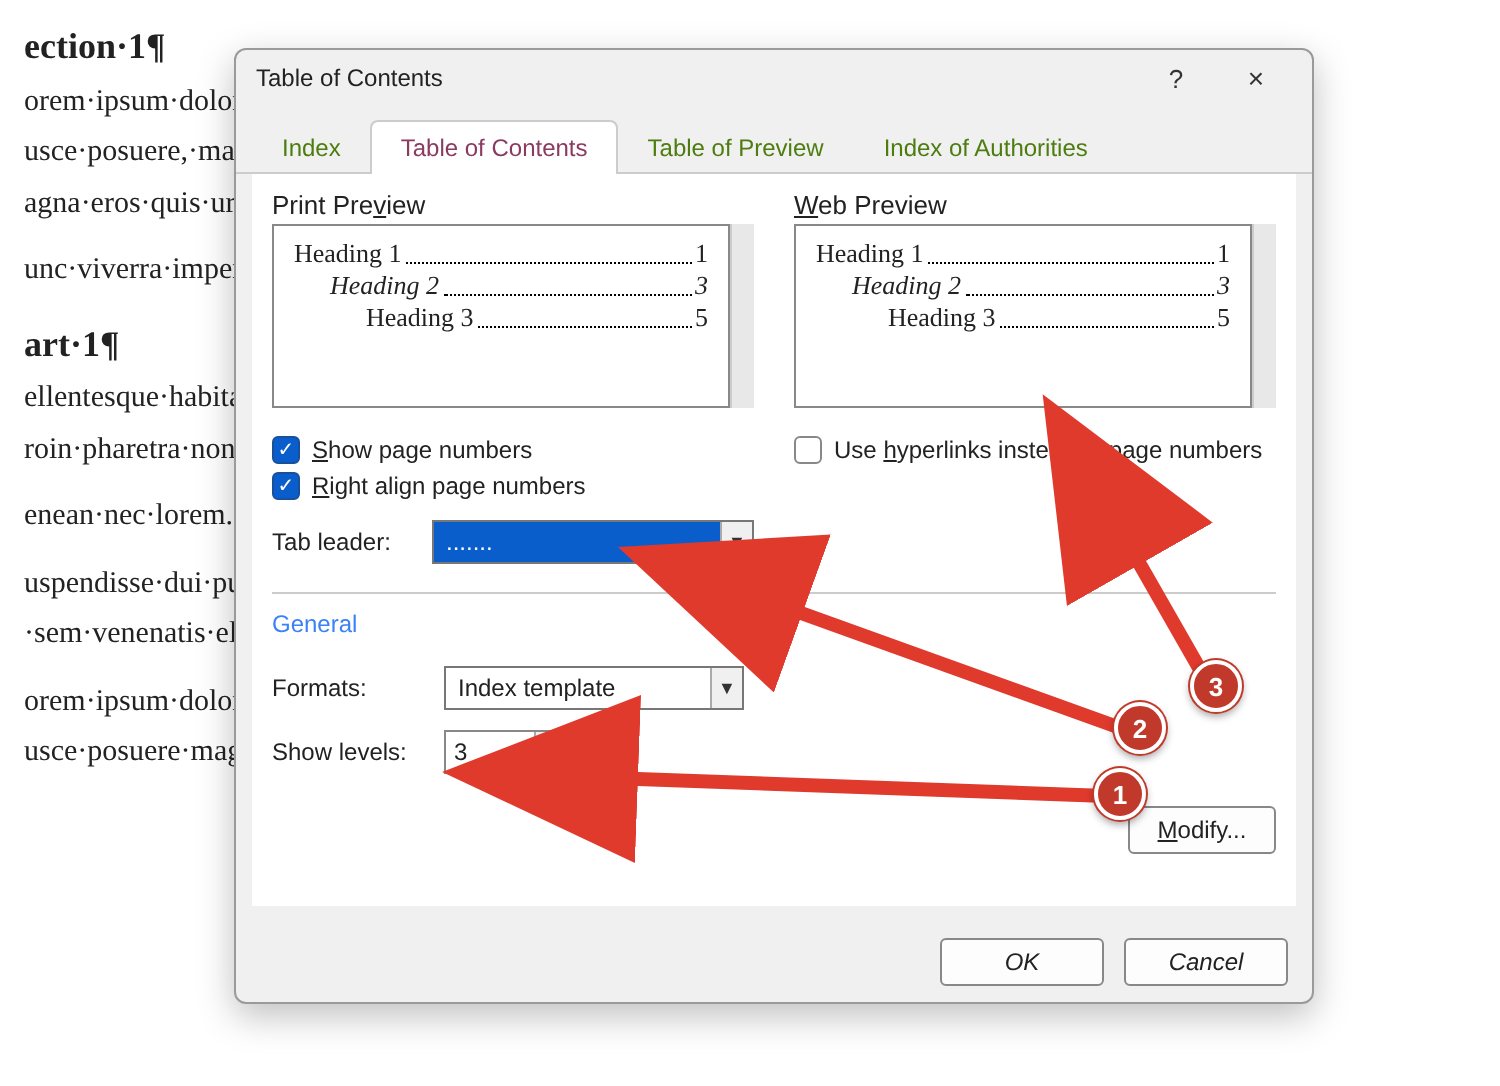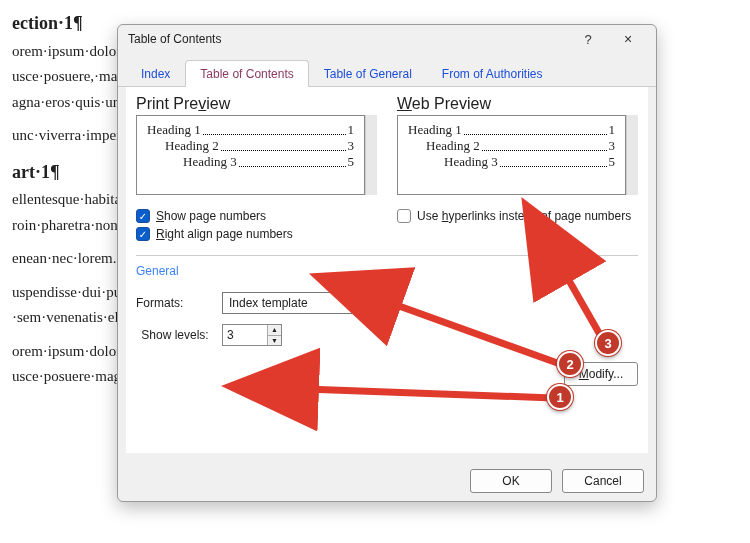--- a/index.html
+++ b/index.html
@@ -8,34 +8,34 @@
   .page-bg .heading { font-weight: bold; font-size: 18px; margin-top: 8px; }
   .page-bg p { white-space: nowrap; }
 
   .dialog { position: absolute; left: 117px; top: 24px; width: 540px; height: 478px; background: #f0f0f0; border: 1px solid #9a9a9a; border-radius: 6px; box-shadow: 0 6px 18px rgba(0,0,0,.25); display: flex; flex-direction: column; font-family: "Segoe UI", Tahoma, sans-serif; font-size: 12px; color: #222; }
   .titlebar { height: 28px; display: flex; align-items: center; padding: 0 8px 0 10px; }
   .titlebar .title { flex: 1; }
   .titlebar .tbtn { width: 40px; height: 22px; display: flex; align-items: center; justify-content: center; font-size: 13px; color: #333; }
   .titlebar .tbtn.close { font-size: 14px; }
 
   .tabs { display: flex; padding: 0 8px; margin-top: 6px; border-bottom: 1px solid #ccc; }
-  .tab { padding: 6px 14px; color: #1d4ed8; background: transparent; border: 1px solid transparent; border-bottom: none; position: relative; top: 1px; }
+  .tab { padding: 6px 14px; color: #4d7c0f; background: transparent; border: 1px solid transparent; border-bottom: none; position: relative; top: 1px; }
   .tab.active { color: #8b3a62; background: #fff; border-color: #ccc; border-radius: 4px 4px 0 0; }
 
   .body { flex: 1; background: #fff; margin: 0 8px 8px 8px; padding: 8px 10px 0 10px; display: flex; flex-direction: column; }
   .previews { display: flex; gap: 20px; }
   .col { flex: 1; display: flex; flex-direction: column; }
-  .legend { font-size: 16px; margin-bottom: 2px; }
+  .legend { font-size: 13px; margin-bottom: 2px; }
   .legend .ul { text-decoration: underline; }
-  .preview-box { border: 1px solid #888; background: #fff; height: 80px; padding: 6px 10px; font-family: "Times New Roman", serif; font-size: 13px; }
+  .preview-box { border: 1px solid #888; background: #fff; height: 92px; padding: 6px 10px; font-family: "Times New Roman", serif; font-size: 13px; }
   .preview-row { display: flex; }
   .preview-row .lbl { white-space: nowrap; }
   .preview-row .dots { flex: 1; border-bottom: 1px dotted #000; margin: 0 2px 3px 2px; }
   .preview-row .pg { white-space: nowrap; }
-  .indent1 { padding-left: 18px; }
+  .indent1 { padding-left: 18px; font-style: italic; }
   .indent2 { padding-left: 36px; }
   .scroll-rail { width: 12px; background: #e8e8e8; border-left: 1px solid #ccc; position: relative; }
 
   .opts { margin-top: 10px; }
   .check { display: flex; align-items: center; gap: 6px; margin-top: 4px; }
   .cb { width: 14px; height: 14px; border: 1px solid #1a4f9c; border-radius: 3px; display: flex; align-items: center; justify-content: center; font-size: 10px; color: #fff; }
   .cb.checked { background: #0a5ecb; }
   .cb.unchecked { background: #fff; border-color: #888; }
   .check .ul { text-decoration: underline; }
 
@@ -53,21 +53,21 @@
   .num-field { width: 60px; height: 22px; border: 1px solid #888; display: flex; background:#fff; }
   .num-field .val { flex:1; padding: 0 4px; display:flex; align-items:center; }
   .num-field .spin { width: 14px; display:flex; flex-direction:column; border-left:1px solid #aaa; }
   .num-field .spin div { flex:1; display:flex; align-items:center; justify-content:center; font-size:7px; background:#f0f0f0; }
   .num-field .spin div:first-child { border-bottom:1px solid #aaa; }
 
   .btnrow { display:flex; justify-content:flex-end; gap:8px; margin-top: 16px; }
   .btn { min-width: 74px; height: 24px; border: 1px solid #888; background: #fdfdfd; border-radius: 3px; display:flex; align-items:center; justify-content:center; padding: 0 10px; }
   .btn .ul { text-decoration: underline; }
   .footer { display:flex; justify-content:flex-end; gap:10px; padding: 8px 12px; }
-  .footer .btn { min-width: 82px; }
+  .footer .btn { min-width: 82px; font-style: italic; }
 
   
   .svg-overlay { position:absolute; left:0; top:0; width:750px; height:543px; pointer-events:none; }
   .badge { position:absolute; width:26px; height:26px; border-radius:50%; background:#c0392b; border:2px solid #fff; box-shadow:0 0 0 1px #c0392b, 0 2px 4px rgba(0,0,0,.4); color:#fff; display:flex; align-items:center; justify-content:center; font-weight:bold; font-size:13px; pointer-events:none; }
 </style>
 </head>
 <body>
 
 <div class="page-bg">
   <p class="heading">ection·1¶</p>
@@ -92,22 +92,22 @@
         <span>?</span>
       </div>
     <div class="tbtn close">
         <span>×</span>
       </div>
   </div>
 
   <div class="tabs">
     <div class="tab"><span>Index</span></div>
     <div class="tab active"><span>Table of Contents</span></div>
-    <div class="tab"><span>Table of General</span></div>
-    <div class="tab"><span>From of Authorities</span></div>
+    <div class="tab"><span>Table of Preview</span></div>
+    <div class="tab"><span>Index of Authorities</span></div>
   </div>
 
   <div class="body">
     <div class="previews">
       <div class="col">
         <div class="legend"><span>Print Pre<span class="ul">v</span>iew</span></div>
         <div style="display:flex">
           <div class="preview-box" style="flex:1">
             <div class="preview-row">
                 <span class="lbl">Heading 1</span>
@@ -130,20 +130,27 @@
         <div class="opts">
           <div class="check">
               <span class="cb checked">✓</span>
               <span><span class="ul">S</span>how page numbers</span>
             </div>
           <div class="check">
               <span class="cb checked">✓</span>
               <span><span class="ul">R</span>ight align page numbers</span>
             </div>
         </div>
+        <div class="row-field">
+          <label>Ta<span class="ul">b</span> leader:</label>
+          <div class="select sel-hi">
+            <span class="sv">.......</span>
+            <span class="caret">▼</span>
+          </div>
+        </div>
       </div>
 
       <div class="col">
         <div class="legend"><span><span class="ul">W</span>eb Preview</span></div>
         <div style="display:flex">
           <div class="preview-box" style="flex:1">
             <div class="preview-row">
                 <span class="lbl">Heading 1</span>
                 <span class="dots"></span>
                 <span class="pg">1</span>
@@ -175,21 +182,21 @@
 
     <div class="row-field">
       <label style="min-width:78px;text-align:left">Forma<span class="ul">t</span>s:</label>
       <div class="select" style="max-width:150px">
         <span class="sv">Index template</span>
         <span class="caret">▼</span>
       </div>
     </div>
 
     <div class="row-field">
-      <label style="min-width:78px;text-align:center">Show <span class="ul">l</span>evels:</label>
+      <label style="min-width:78px;text-align:left">Show <span class="ul">l</span>evels:</label>
       <div class="num-field">
         <span class="val">3</span>
         <div class="spin">
             <div>▲</div>
             <div>▼</div>
           </div>
       </div>
     </div>
 
     <div class="btnrow">

